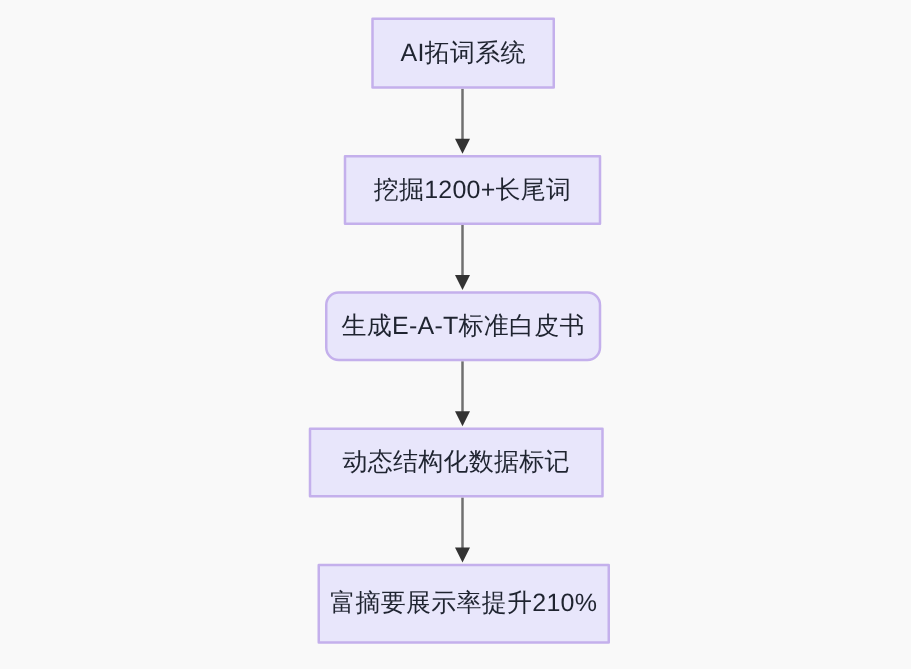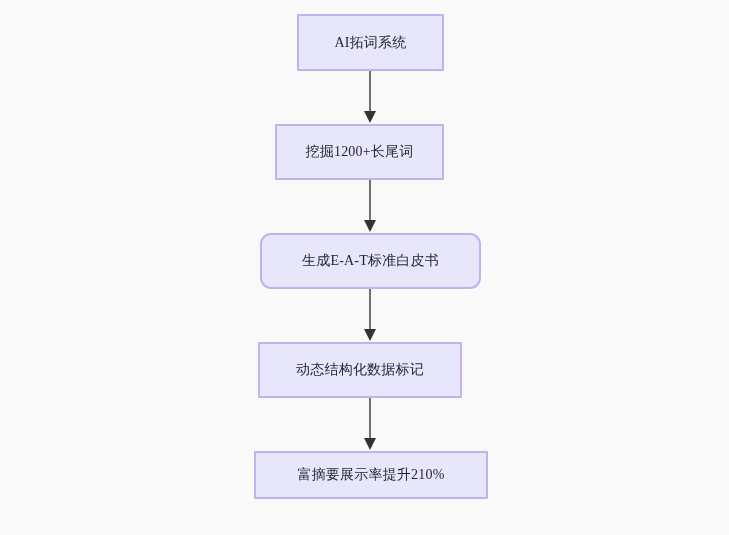--- a/index.html
+++ b/index.html
@@ -25,27 +25,26 @@
     box-sizing: border-box;
     background: #e8e6fb;
     border: 2px solid #c4b0ec;
     border-radius: 1px;
     display: flex;
     align-items: center;
     justify-content: center;
     z-index: 2;
   }
   .node-label {
-    font-size: 14px;
+    font-size: 20px;
     line-height: 1;
     color: #1f2430;
     letter-spacing: 0.2px;
     white-space: nowrap;
     user-select: none;
-    font-family: Liberation Serif, serif;
   }
   .edge {
     position: absolute;
     z-index: 1;
   }
   .edge svg {
     display: block;
     overflow: visible;
   }
 </style>
@@ -79,29 +78,29 @@
     <svg width="20" height="53" viewBox="0 0 20 53" aria-hidden="true">
       <line x1="10" y1="0" x2="10" y2="44" stroke="#707070" stroke-width="2"></line>
       <polygon points="10,52 4,40 16,40" fill="#333333"></polygon>
     </svg>
   </div>
 
   <div class="node" style="left:297px; top:14px; width:147px; height:57px;">
     <span class="node-label">AI拓词系统</span>
   </div>
 
-  <div class="node" style="left:275px; top:124px; width:169px; height:56px;">
+  <div class="node" style="left:275px; top:124px; width:206px; height:56px;">
     <span class="node-label">挖掘1200+长尾词</span>
   </div>
 
   <div class="node" style="left:260px; top:233px; width:221px; height:56px;border-radius:11px;">
     <span class="node-label">生成E-A-T标准白皮书</span>
   </div>
 
-  <div class="node" style="left:258px; top:342px; width:204px; height:56px;align-items:center;">
+  <div class="node" style="left:247px; top:342px; width:236px; height:56px;align-items:center;">
     <span class="node-label">动态结构化数据标记</span>
   </div>
 
-  <div class="node" style="left:254px; top:451px; width:234px; height:48px;align-items:center;">
+  <div class="node" style="left:254px; top:451px; width:234px; height:64px;align-items:center;">
     <span class="node-label">富摘要展示率提升210%</span>
   </div>
 
 </div>
 
 </body></html>

